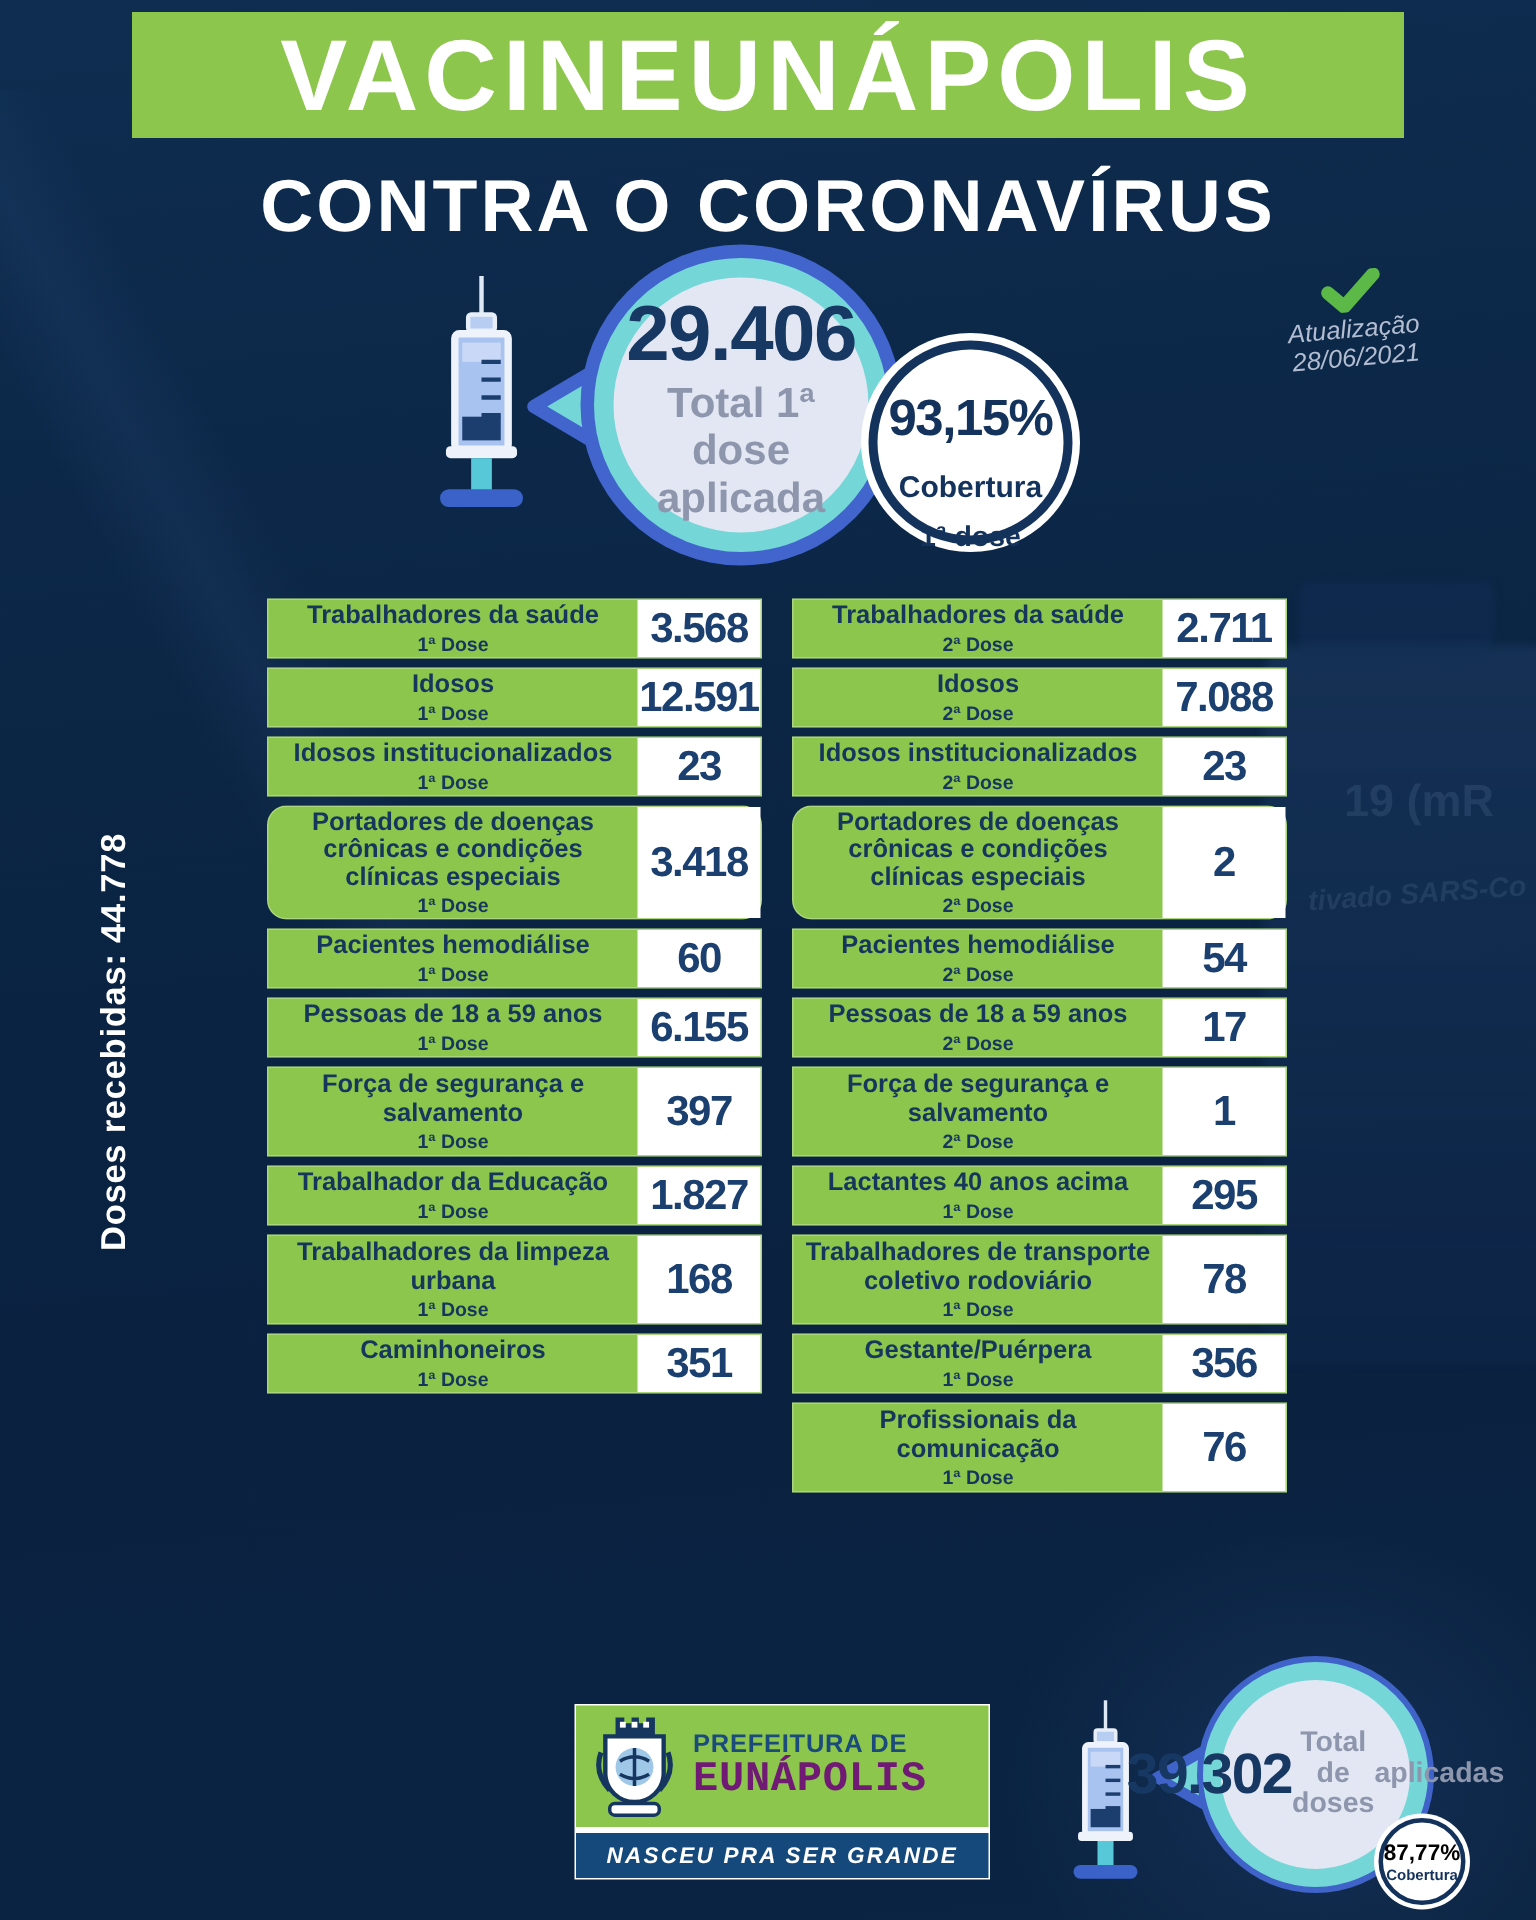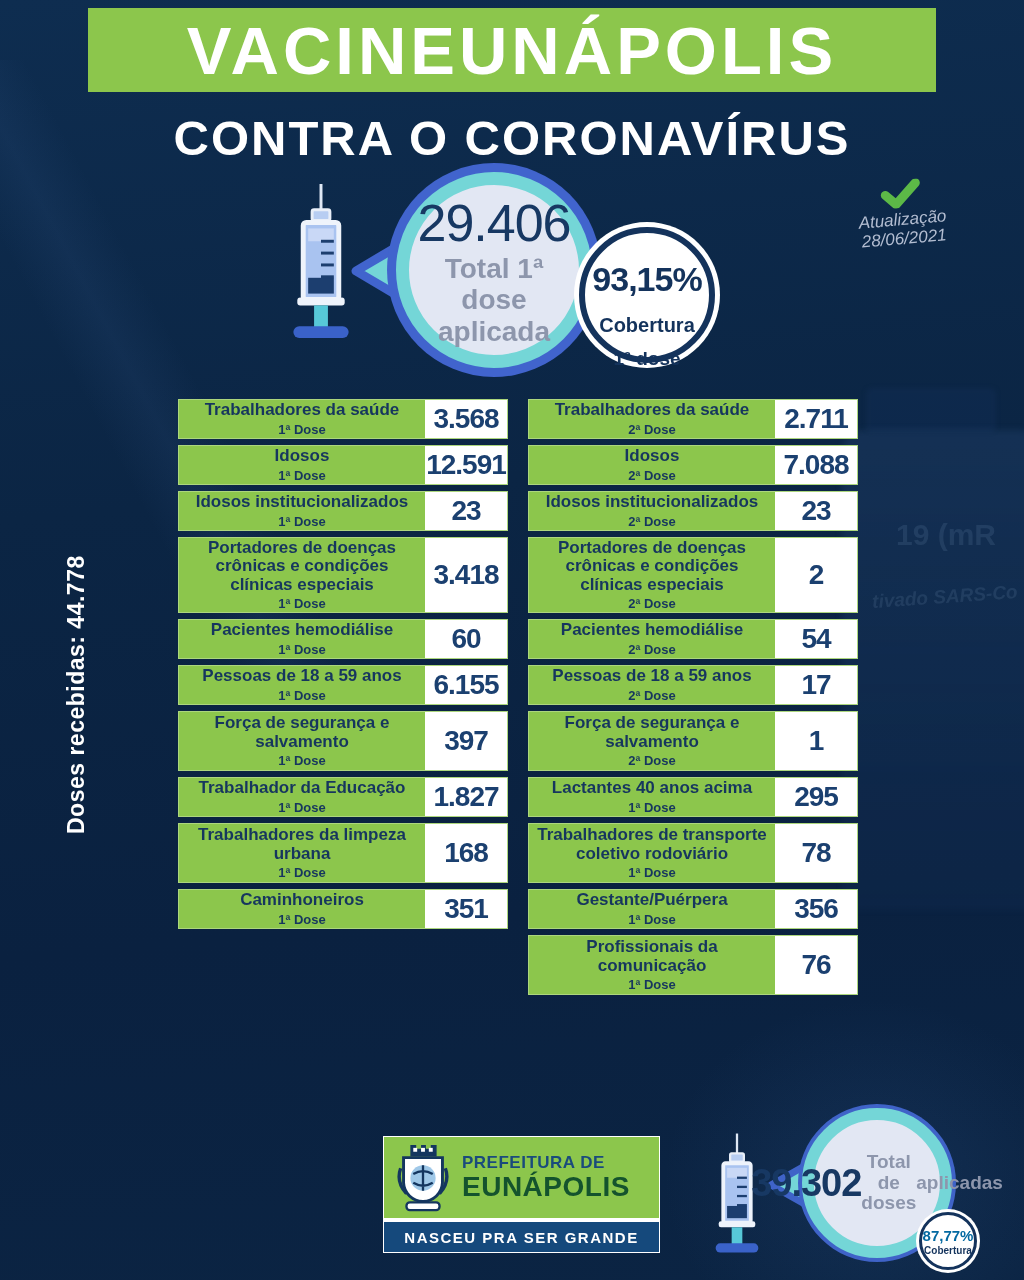--- a/index.html
+++ b/index.html
@@ -30,64 +30,64 @@
   
   .update{position:absolute; left:822px; top:180px; width:160px; text-align:center;
     transform:rotate(-5deg); color:#b3bdd1; font-style:italic; font-size:17px; line-height:1.12;}
   .update svg{display:block; margin:0 auto 2px auto;}
   
   .syringe1{position:absolute; left:281px; top:182px;}
   .tail1{position:absolute; left:350px; top:242px;}
   .bubble1{position:absolute; left:396px; top:172px; width:196px; height:196px; box-sizing:border-box;
     background:#e2e7f3; border:13px solid #74d6d7; border-radius:50%;
     box-shadow:0 0 0 9px #4164cd; display:flex; flex-direction:column; align-items:center; justify-content:center;}
-  .bubble1 .num{color:#173863; font-size:52px; font-weight:400; letter-spacing:-1px;text-align:right;}
+  .bubble1 .num{color:#173863; font-size:52px; font-weight:700; letter-spacing:-1px;text-align:right;}
   .bubble1 .cap{color:#8d96ac; font-size:28px; font-weight:600; line-height:1.12; text-align:center;}
   .circle93{position:absolute; left:574px; top:222px; width:146px; height:146px; background:#fff; border-radius:50%;}
   .circle93 .ring{position:absolute; inset:5px; border:6px solid #14335c; border-radius:50%;}
   .circle93 .inner{position:absolute; inset:0; display:flex; flex-direction:column; align-items:center; justify-content:flex-end;gap:12px;}
   .circle93 .pct{color:#14335c; font-size:34px; font-weight:800; letter-spacing:-1px;}
   .circle93 .cap{color:#14335c; font-size:20px; font-weight:800; line-height:1.0; margin-top:4px;}
   .circle93 .cap2{color:#14335c; font-size:19px; font-weight:800; line-height:1.0; margin-top:2px;}
   
   .vertical-label{position:absolute; left:50px; top:525px; height:340px; width:52px;
     writing-mode:vertical-rl; transform:rotate(180deg);
     display:flex; align-items:center; justify-content:center;
     color:#fff; font-size:23px; font-weight:800; letter-spacing:0.5px;}
   
   .col{position:absolute; top:399px; width:330px; display:flex; flex-direction:column; gap:6px;}
   .col-left{left:178px;} .col-right{left:528px;}
   .row{display:flex; box-sizing:border-box; border:1px solid rgba(255,255,255,0.28); background:#8cc64c;}
-  .row.size-s{height:40px;} .row.size-m{height:60px;} .row.size-l{height:76px;}
+  .row.size-s{height:40px;} .row.size-m{height:60px;} .row.size-l{height:76px;border-radius:13px;}
   .row-label-cell{flex:1; display:flex; flex-direction:column; align-items:center; justify-content:center; padding:0 6px;}
   .row-title{color:#16365e; font-size:17px; font-weight:800; line-height:1.08; text-align:center;}
   .row-dose{color:#16365e; font-size:13px; font-weight:800; margin-top:2px;}
   .row-value{width:82px; background:#fff; display:flex; align-items:center; justify-content:center;
     color:#1b4070; font-size:28px; font-weight:800; letter-spacing:-1px;}
   
   .logo-box{position:absolute; left:383px; top:1136px; width:277px; height:117px; box-sizing:border-box;
     background:#fff; padding:1px; display:flex; flex-direction:column; gap:4px;}
   .logo-green{flex:1; background:#8cc64c; display:flex; align-items:center;}
   .logo-green svg{margin-left:10px;}
   .logo-text{margin-left:10px; line-height:1;}
   .org1{color:#1a4b7c; font-size:17px; font-weight:800; letter-spacing:0.5px;}
-  .org2{color:#14532d; font-size:28px; font-weight:800; letter-spacing:0.5px; margin-top:2px;}
+  .org2{color:#701a75; font-size:28px; font-weight:800; letter-spacing:0.5px; margin-top:2px;font-family:Liberation Mono, monospace;}
   .logo-strip{height:30px; background:#15497c; display:flex; align-items:center; justify-content:center;
-    color:#fff; font-size:15px; font-weight:800; letter-spacing:1.5px;}
+    color:#fff; font-size:15px; font-weight:800; letter-spacing:1.5px;font-style:italic;}
   .syringe2{position:absolute; left:706px; top:1132px;}
   .tail2{position:absolute; left:766px; top:1160px;}
   .bubble2{position:absolute; left:802px; top:1108px; width:150px; height:150px; box-sizing:border-box;
     background:#e2e7f3; border:12px solid #74d6d7; border-radius:50%;
     box-shadow:0 0 0 4px #3f63c8; display:flex; flex-direction:row; align-items:center; justify-content:center;}
   .bubble2 .num{color:#173863; font-size:38px; font-weight:800; letter-spacing:-1px;}
   .bubble2 .cap{color:#8d96ac; font-size:19px; font-weight:600; line-height:1.1; text-align:center;}
   .circle87{position:absolute; left:916px; top:1209px; width:64px; height:64px; background:#fff; border-radius:50%;}
   .circle87 .ring{position:absolute; inset:3px; border:3px solid #14335c; border-radius:50%;}
   .circle87 .inner{position:absolute; inset:0; display:flex; flex-direction:column; align-items:center; justify-content:center;}
-  .circle87 .pct{color:#0369a1; font-size:15px; font-weight:800;}
+  .circle87 .pct{color:#000000; font-size:15px; font-weight:800;}
   .circle87 .cap{color:#14335c; font-size:10px; font-weight:800; margin-top:1px;}
 </style>
 </head>
 <body>
 
 <div class="page">
 
   <div class="bg-streak"></div>
   <div class="bg-vial-cap"></div>
   <div class="bg-vial"></div>

